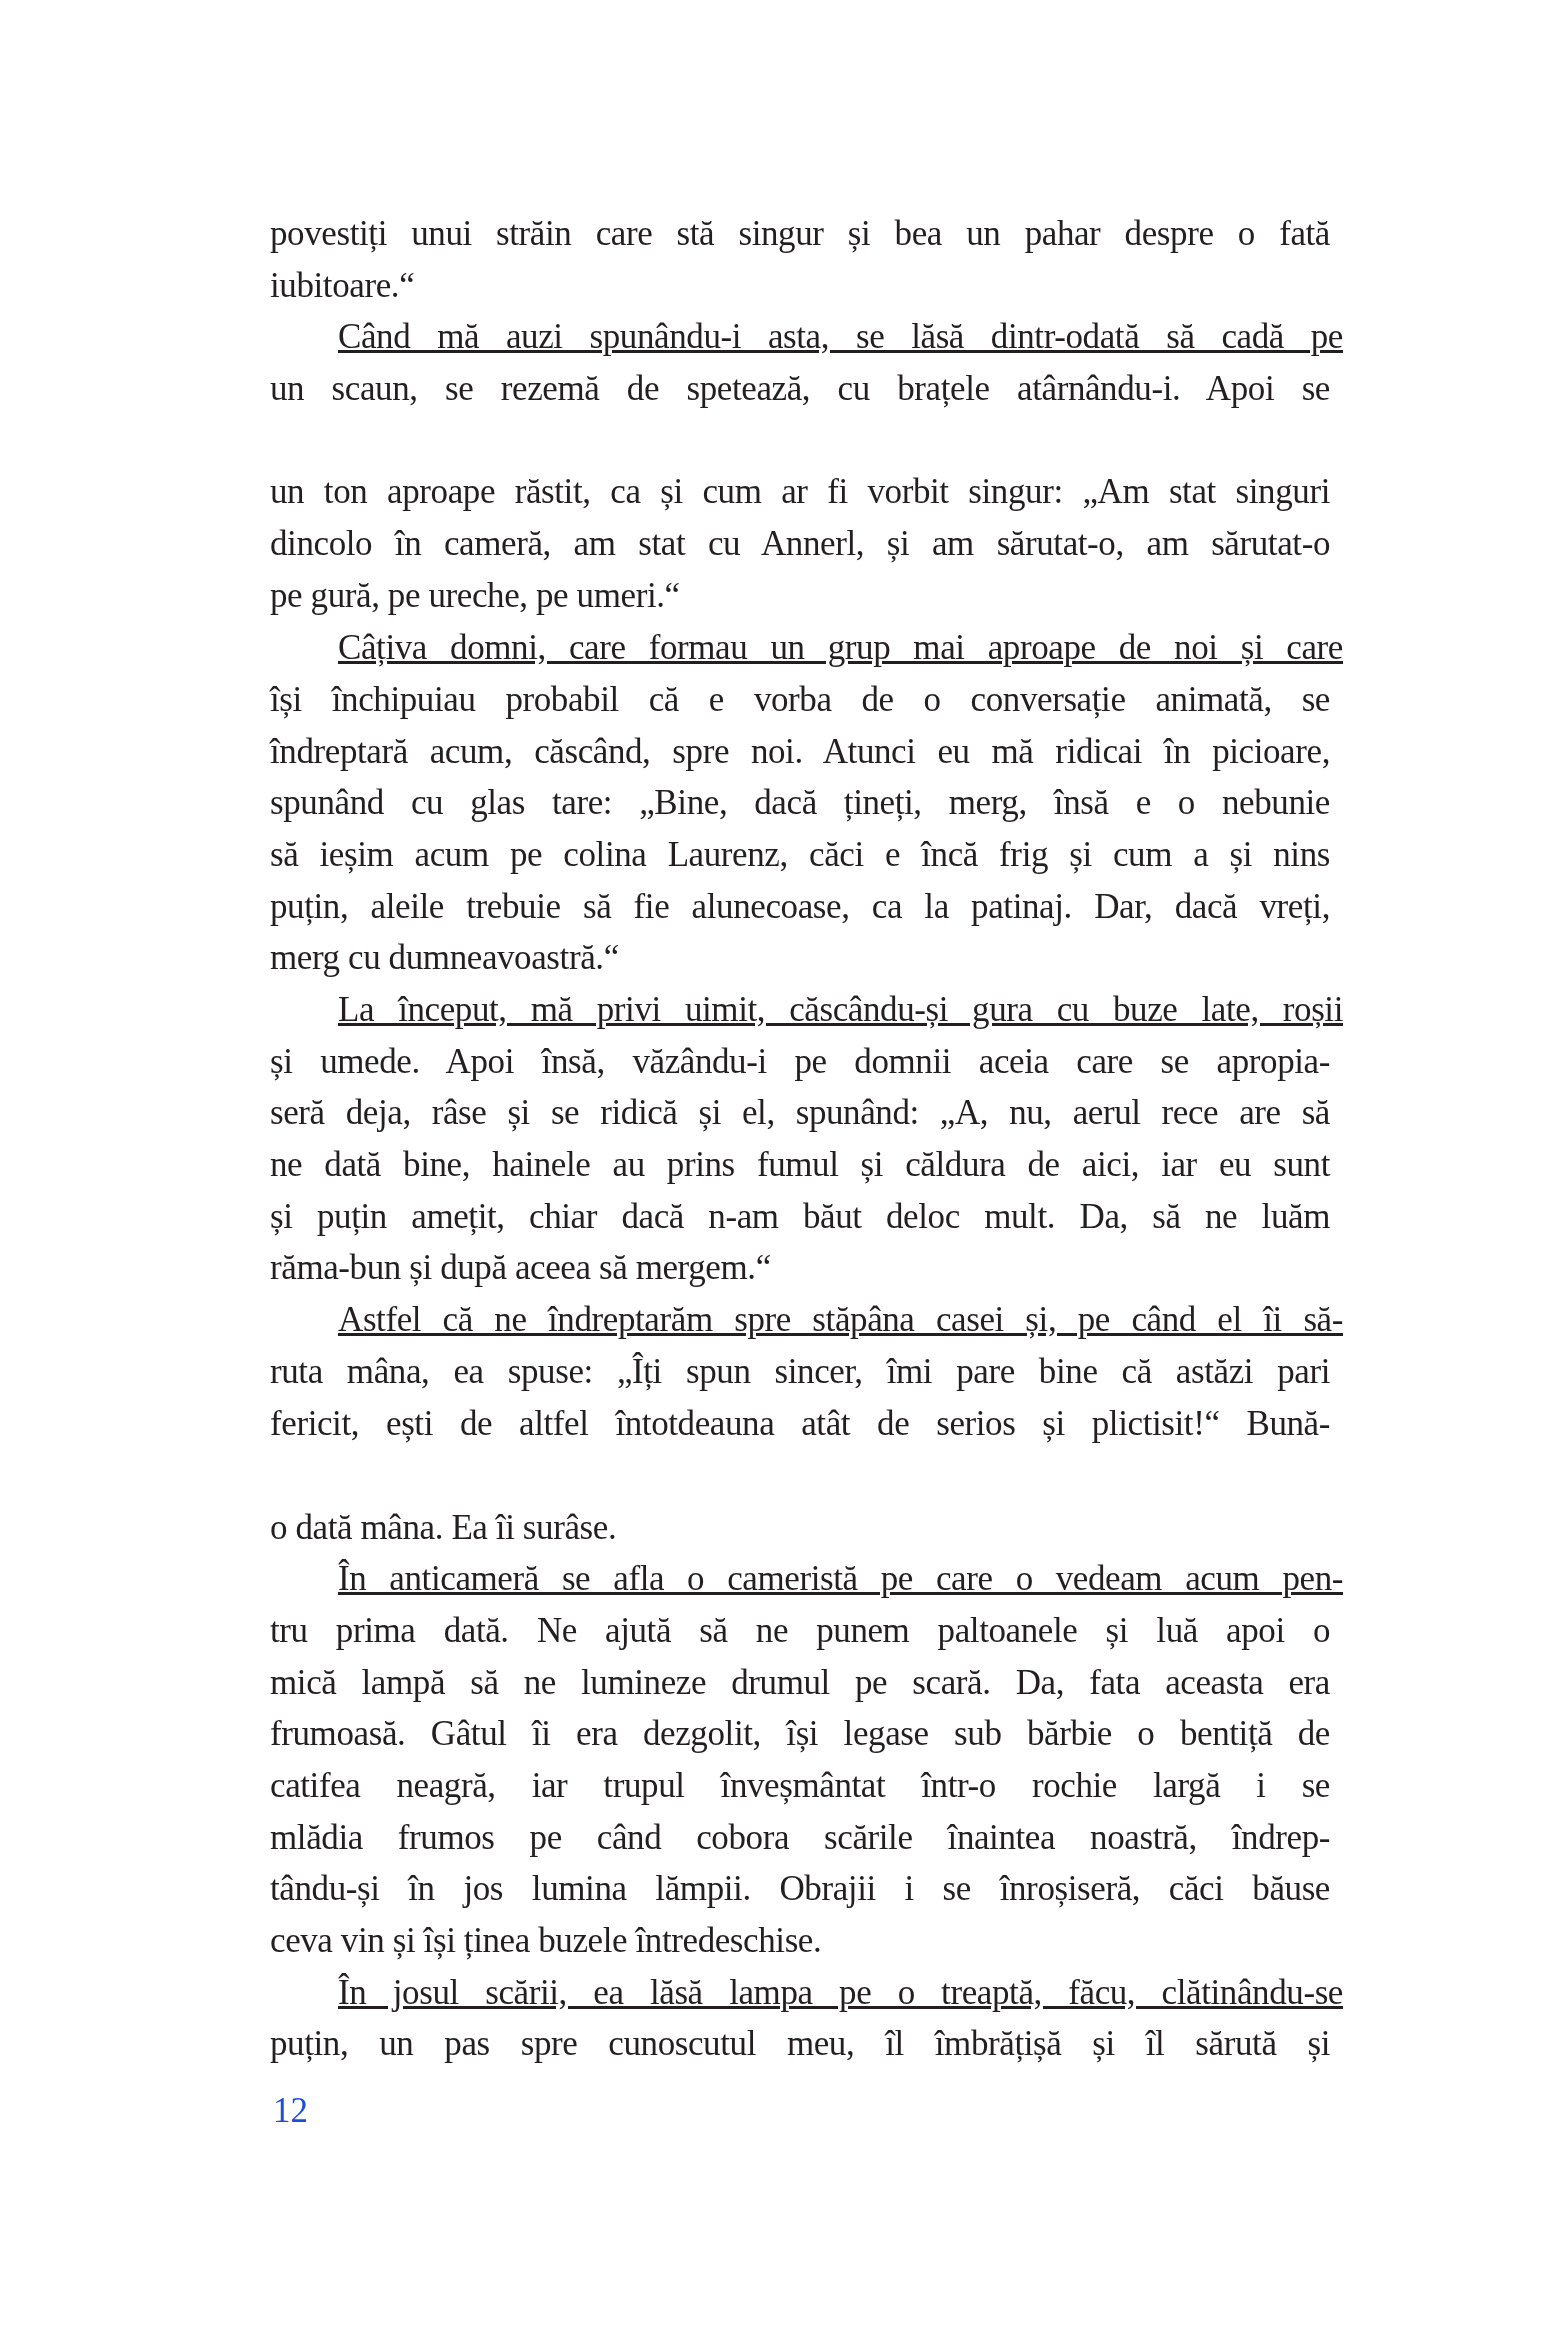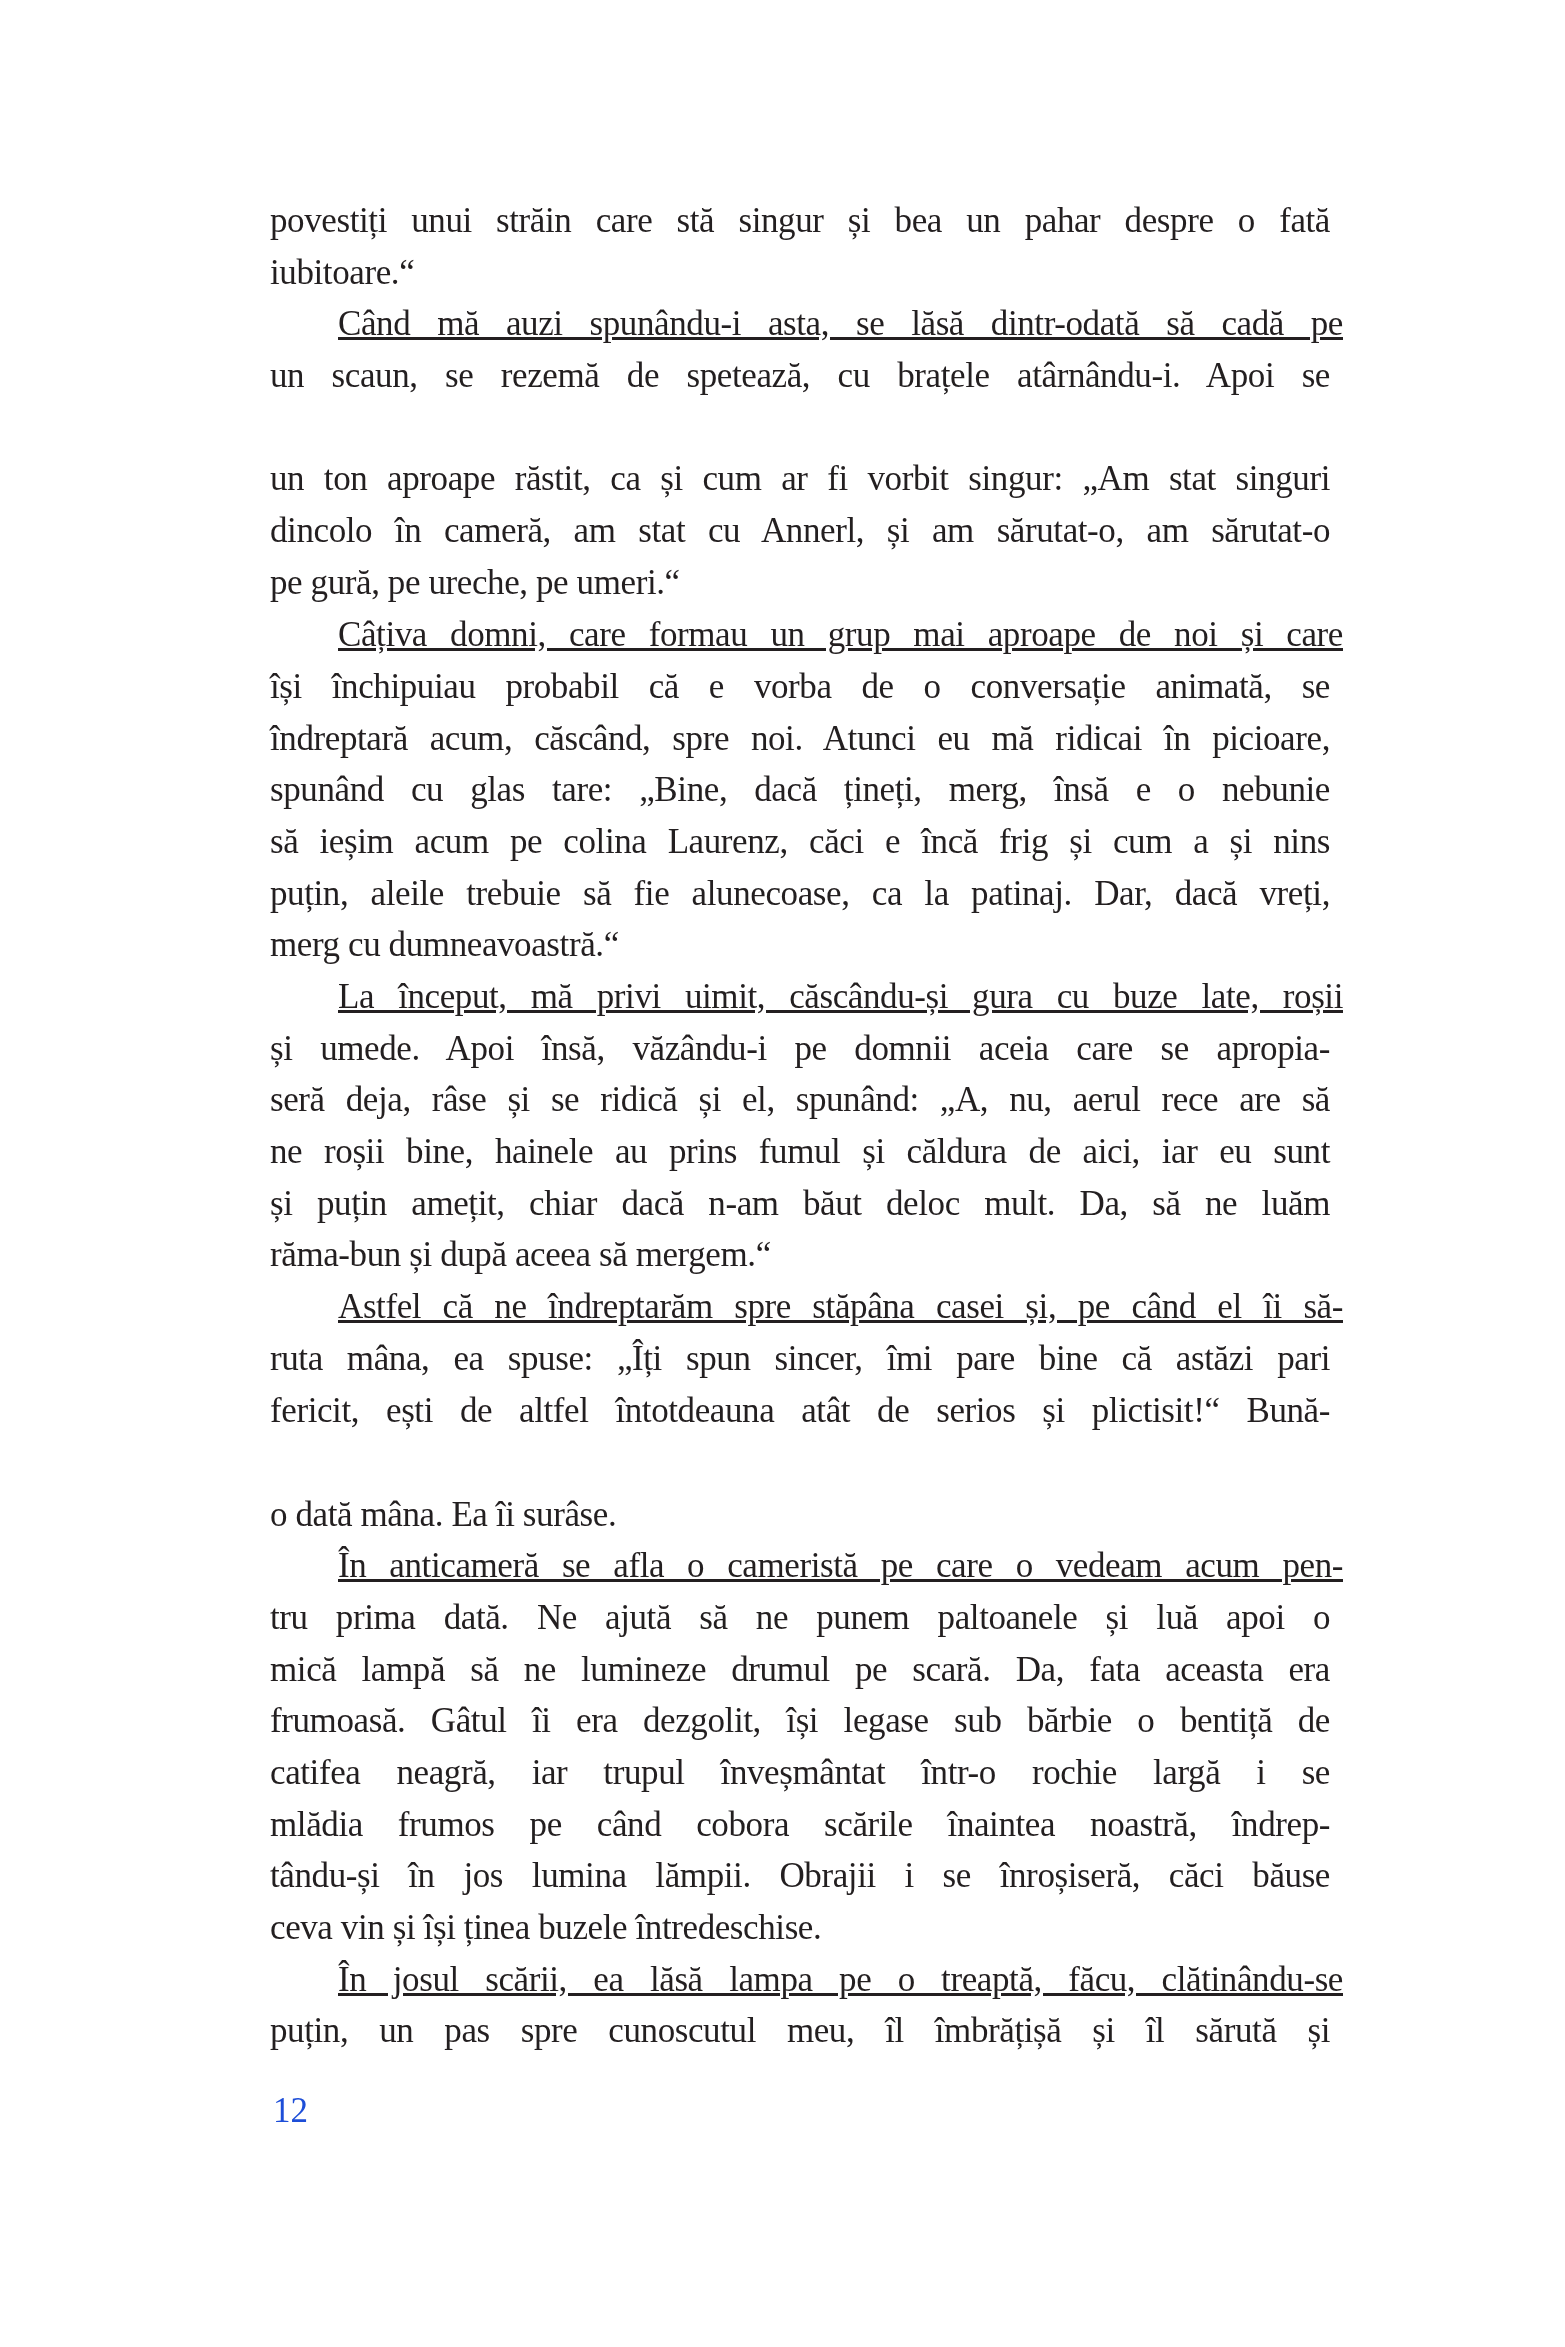--- a/index.html
+++ b/index.html
@@ -25,20 +25,21 @@
     left: 270px;
     width: 1060px;
     height: 51px;
     line-height: 51px;
     font-family: "Liberation Serif", "DejaVu Serif", serif;
     font-size: 35px;
     letter-spacing: -0.4px;
     color: #231f20;
     white-space: nowrap;
     overflow: visible;
+    margin-top: 13px;
   }
   .line.justify {
     text-align: justify;
     text-align-last: justify;
     white-space: normal;
   }
   .line.left {
     text-align: right;
     text-align-last: left;
   }
@@ -76,21 +77,21 @@
   <div class="line justify" style="top:661px">își închipuiau probabil că e vorba de o conversație animată, se</div>
   <div class="line justify" style="top:713px">îndreptară acum, căscând, spre noi. Atunci eu mă ridicai în picioare,</div>
   <div class="line justify" style="top:764px">spunând cu glas tare: „Bine, dacă țineți, merg, însă e o nebunie</div>
   <div class="line justify" style="top:816px">să ieșim acum pe colina Laurenz, căci e încă frig și cum a și nins</div>
   <div class="line justify" style="top:868px">puțin, aleile trebuie să fie alunecoase, ca la patinaj. Dar, dacă vreți,</div>
   <div class="line left" style="top:919px">merg cu dumneavoastră.“</div>
 
   <div class="line justify indent" style="top:971px">La început, mă privi uimit, căscându-și gura cu buze late, roșii</div>
   <div class="line justify" style="top:1023px">și umede. Apoi însă, văzându-i pe domnii aceia care se apropia-</div>
   <div class="line justify" style="top:1074px">seră deja, râse și se ridică și el, spunând: „A, nu, aerul rece are să</div>
-  <div class="line justify" style="top:1126px">ne roșii bine, hainele au prins fumul și căldura de aici, iar eu sunt</div>
+  <div class="line justify" style="top:1126px">ne dată bine, hainele au prins fumul și căldura de aici, iar eu sunt</div>
   <div class="line justify" style="top:1178px">și puțin amețit, chiar dacă n-am băut deloc mult. Da, să ne luăm</div>
   <div class="line left" style="top:1229px">răma-bun și după aceea să mergem.“</div>
 
   <div class="line justify indent" style="top:1281px">Astfel că ne îndreptarăm spre stăpâna casei și, pe când el îi să-</div>
   <div class="line justify" style="top:1333px">ruta mâna, ea spuse: „Îți spun sincer, îmi pare bine că astăzi pari</div>
   <div class="line justify" style="top:1385px">fericit, ești de altfel întotdeauna atât de serios și plictisit!“ Bună-</div>
   <div class="line left" style="top:1489px">o dată mâna. Ea îi surâse.</div>
 
   <div class="line justify indent" style="top:1540px">În anticameră se afla o cameristă pe care o vedeam acum pen-</div>
   <div class="line justify" style="top:1592px">tru prima dată. Ne ajută să ne punem paltoanele și luă apoi o</div>

